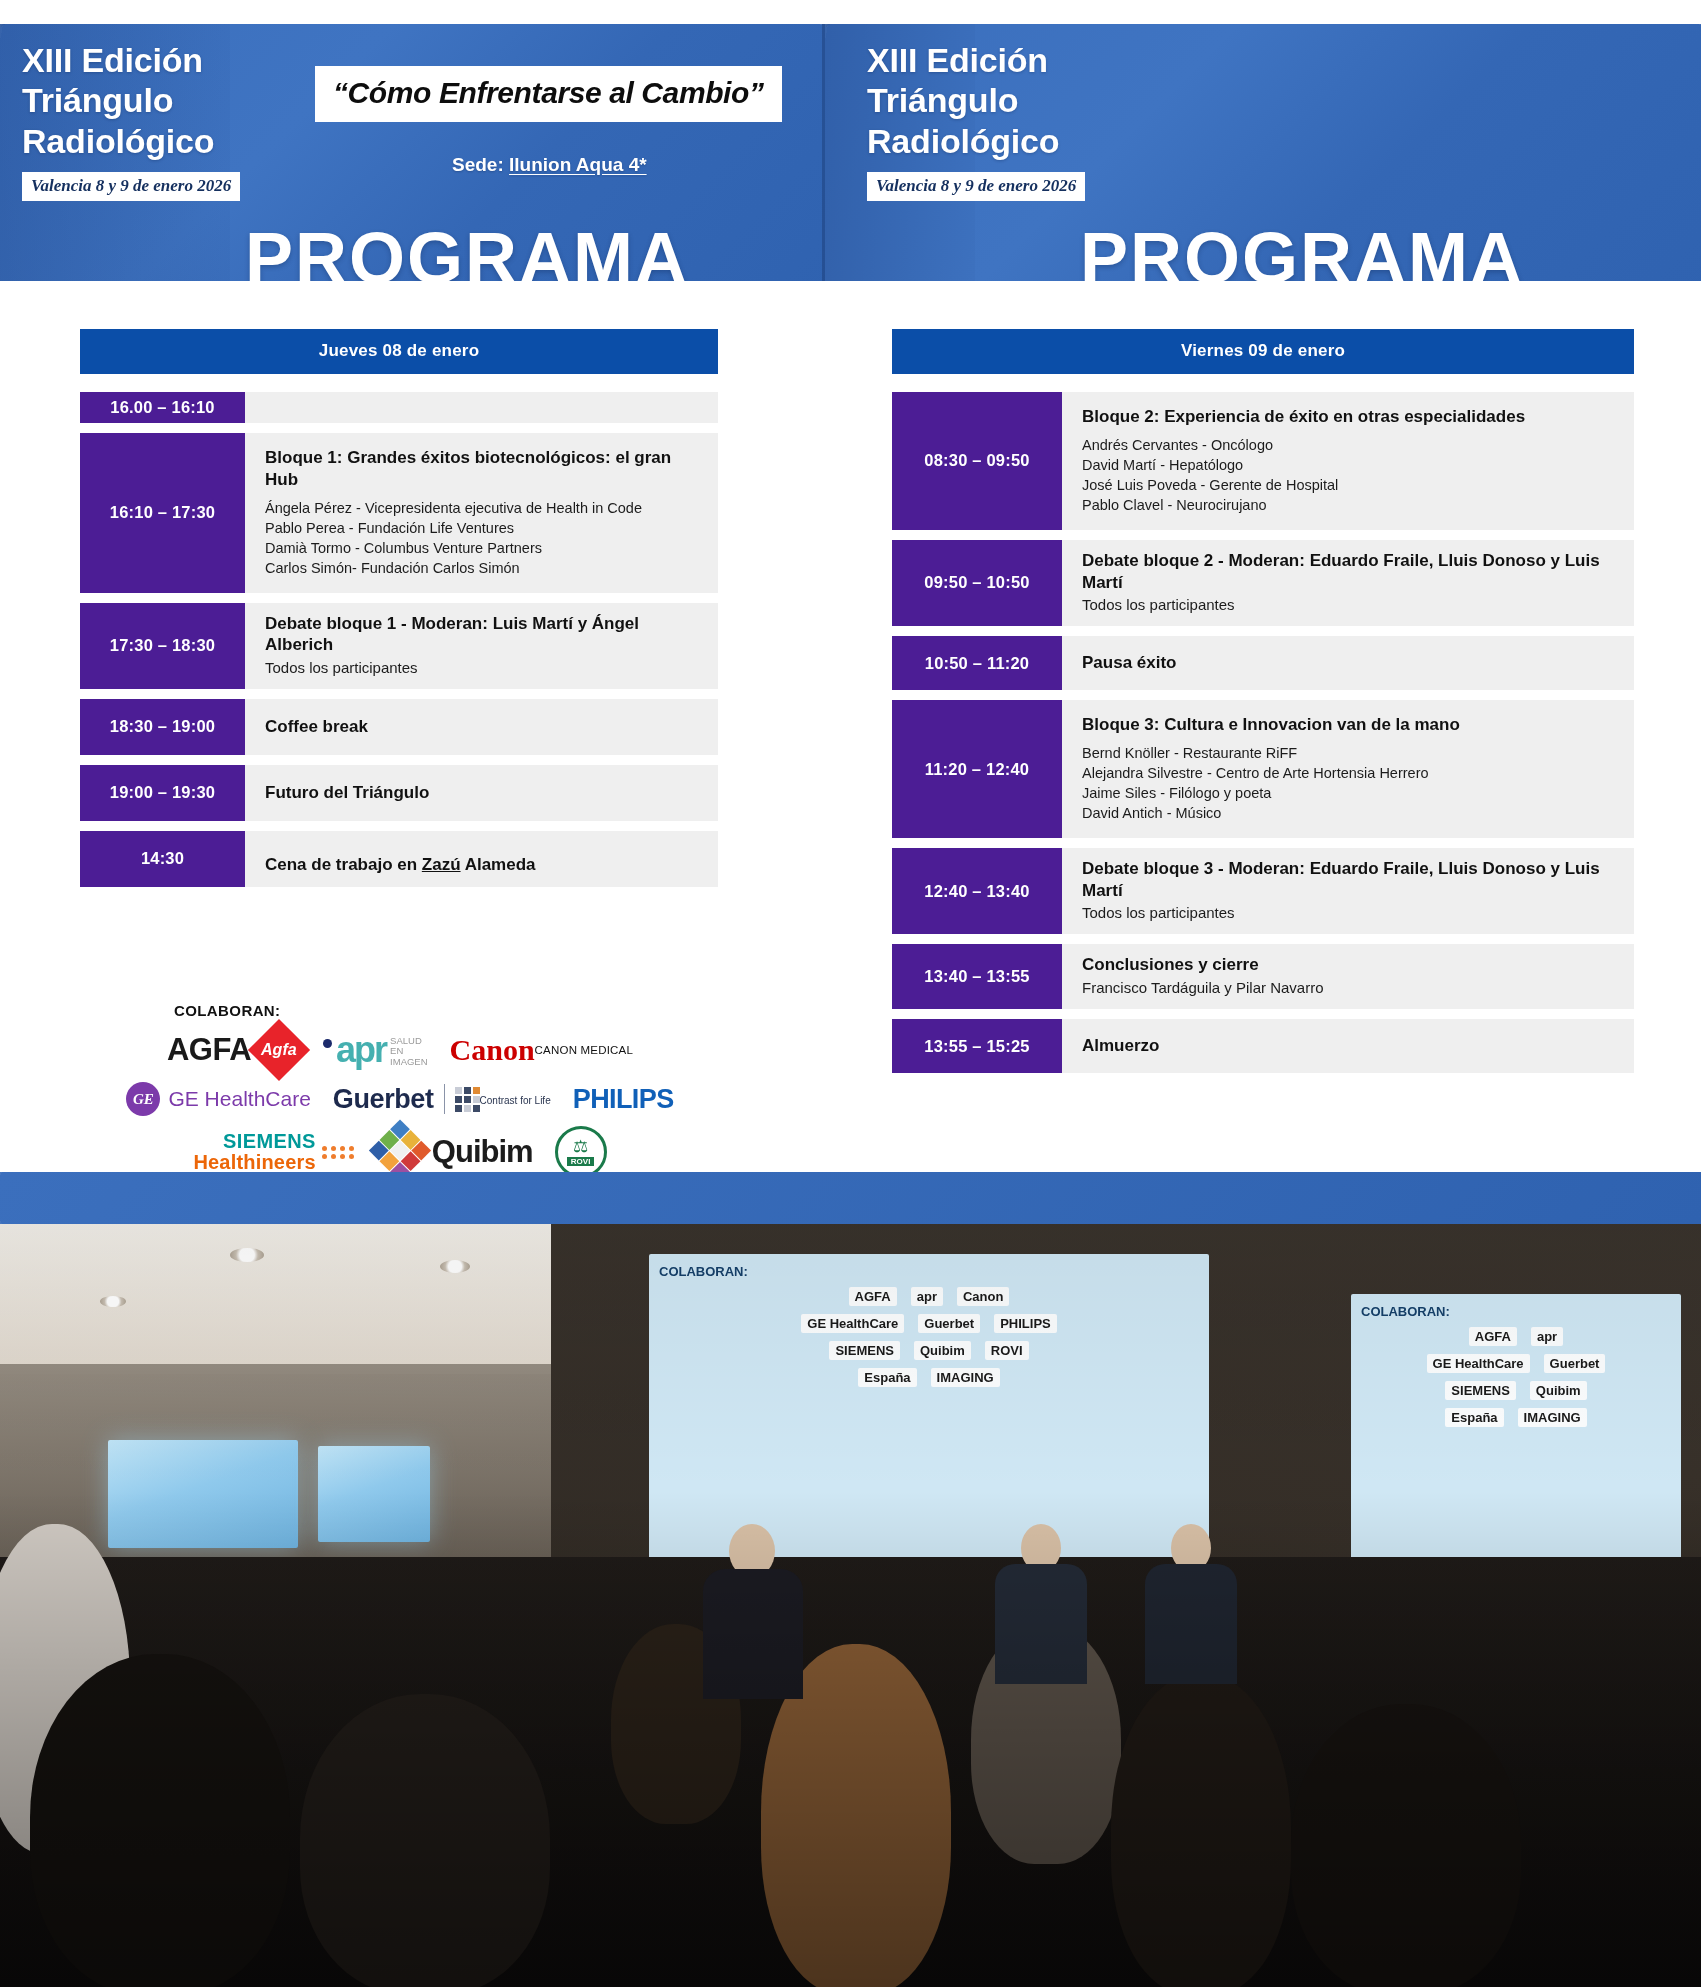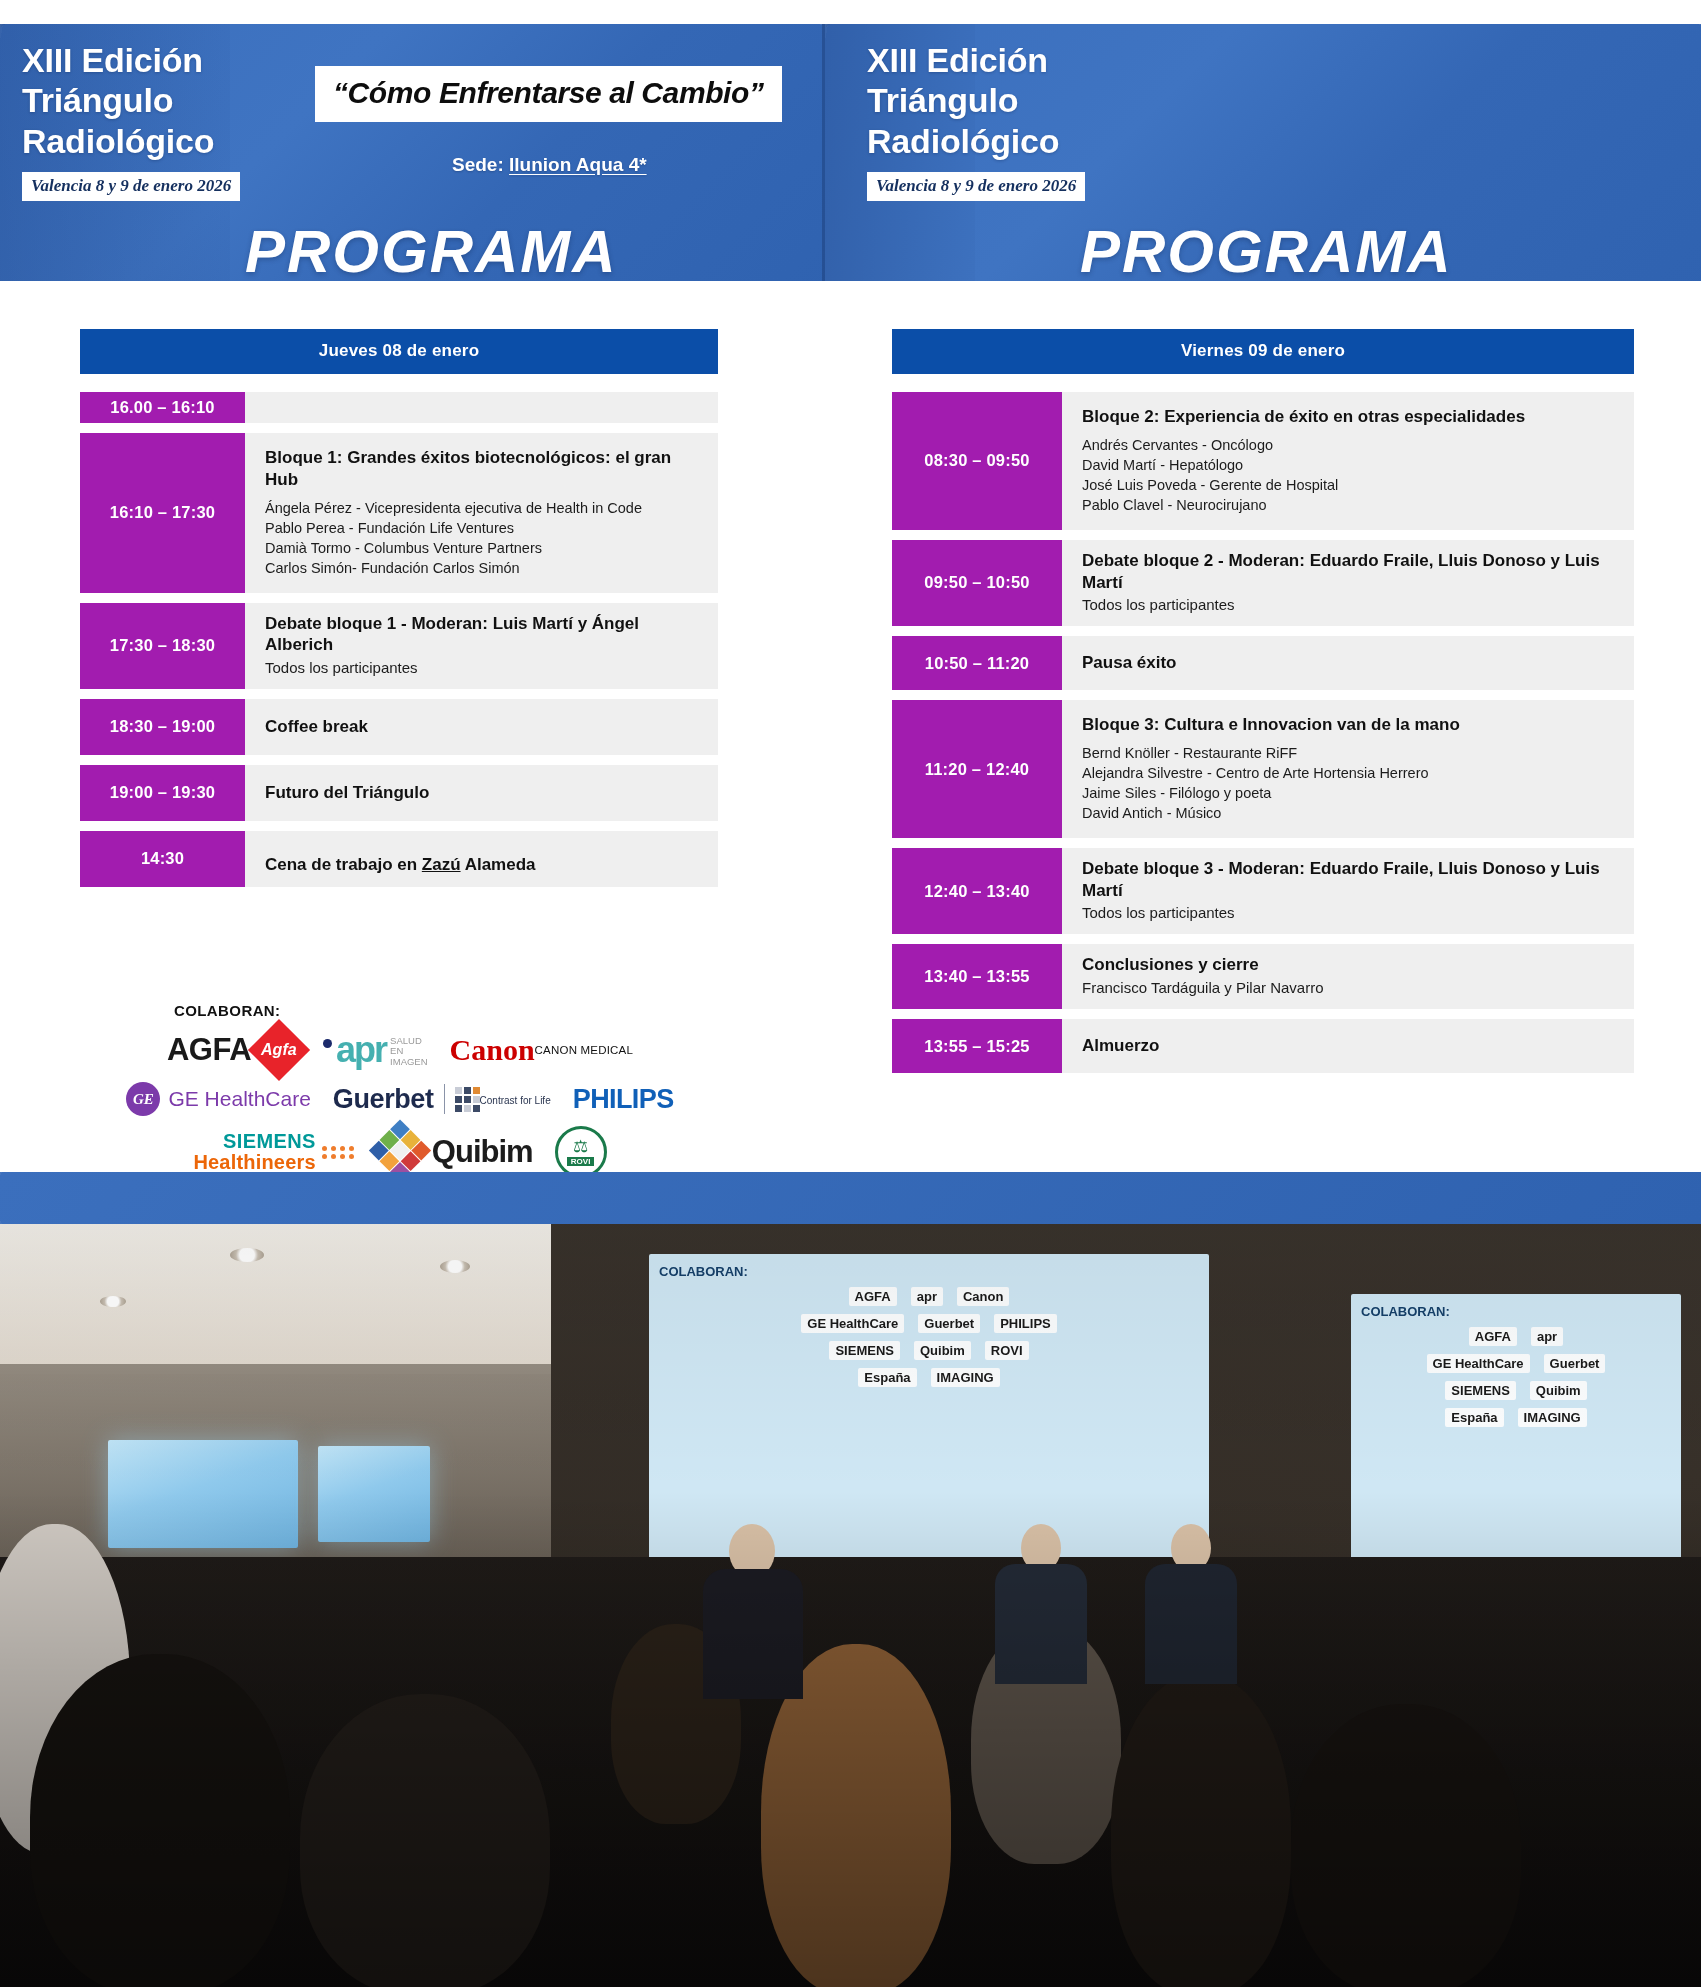--- a/index.html
+++ b/index.html
@@ -76,24 +76,23 @@
   .sede {
     position: absolute; z-index: 5;
     color: #ffffff; font-weight: 800; font-size: 19px;
     white-space: nowrap;
     text-shadow: 0 1px 2px rgba(10,30,70,0.3);
   }
   .sede u { text-decoration: underline; text-underline-offset: 3px; }
   .programa {
     position: absolute; z-index: 4;
     color: #ffffff; font-weight: 800;
-    font-size: 60px; letter-spacing: 2px;
+    font-size: 72px; letter-spacing: 2px;
     text-shadow: 0 2px 5px rgba(10,30,70,0.3);
     white-space: nowrap;
-    font-style: italic;
   }
 
   
   .columns {
     position: absolute; left: 0; top: 302px;
     width: 1701px; height: 870px;
     display: flex;
     background: #ffffff;
   }
   .col { position: relative; }
@@ -112,21 +111,21 @@
   }
   .row {
     display: flex;
     margin-bottom: 10px;
     align-items: stretch;
     background: #efefef;
   }
   .row .time {
     flex: 0 0 auto;
     width: 165px;
-    background: #a21caf;
+    background: #4c1d95;
     color: #ffffff;
     font-weight: 800;
     font-size: 16.5px;
     display: flex; align-items: center; justify-content: center;
     letter-spacing: 0.2px;
     padding: 6px 20px;
   }
   .col.right .row .time { width: 170px; }
   .row .body {
     flex: 1 1 auto;

